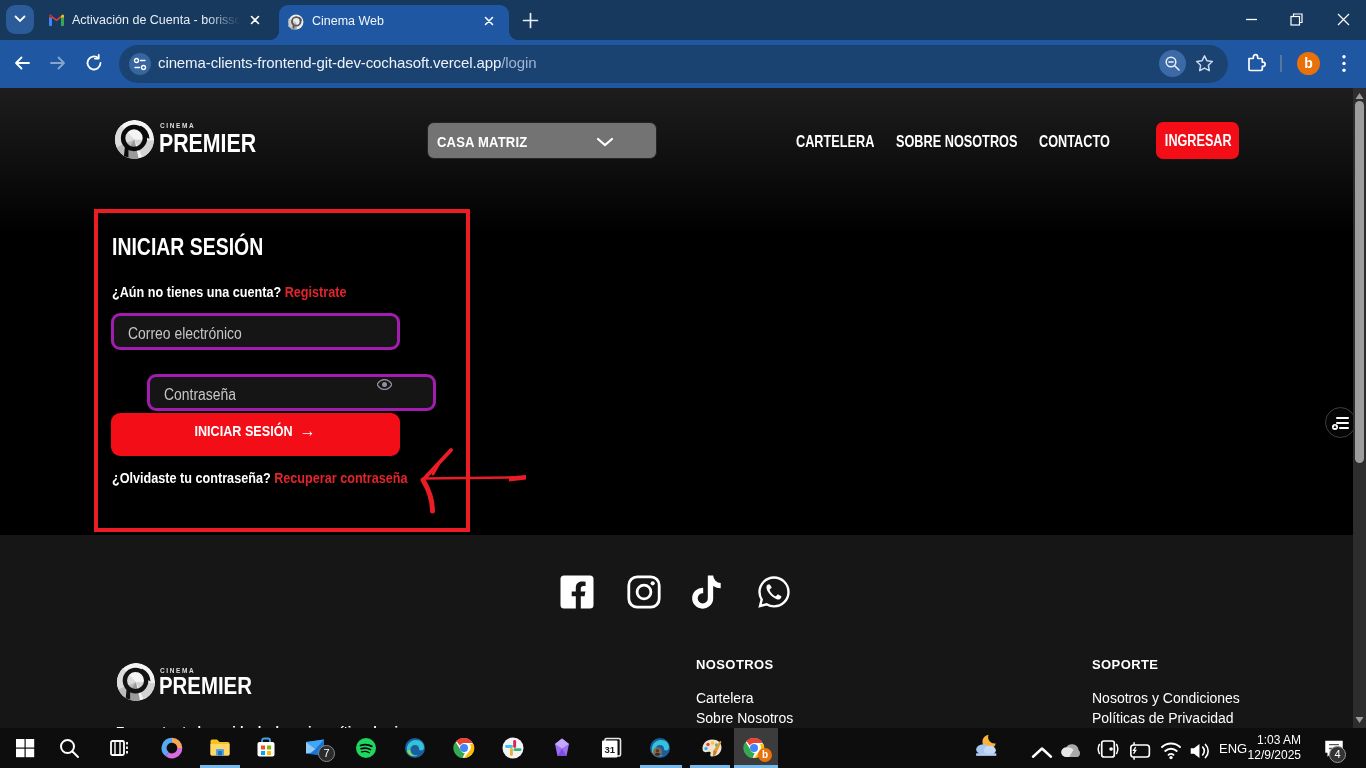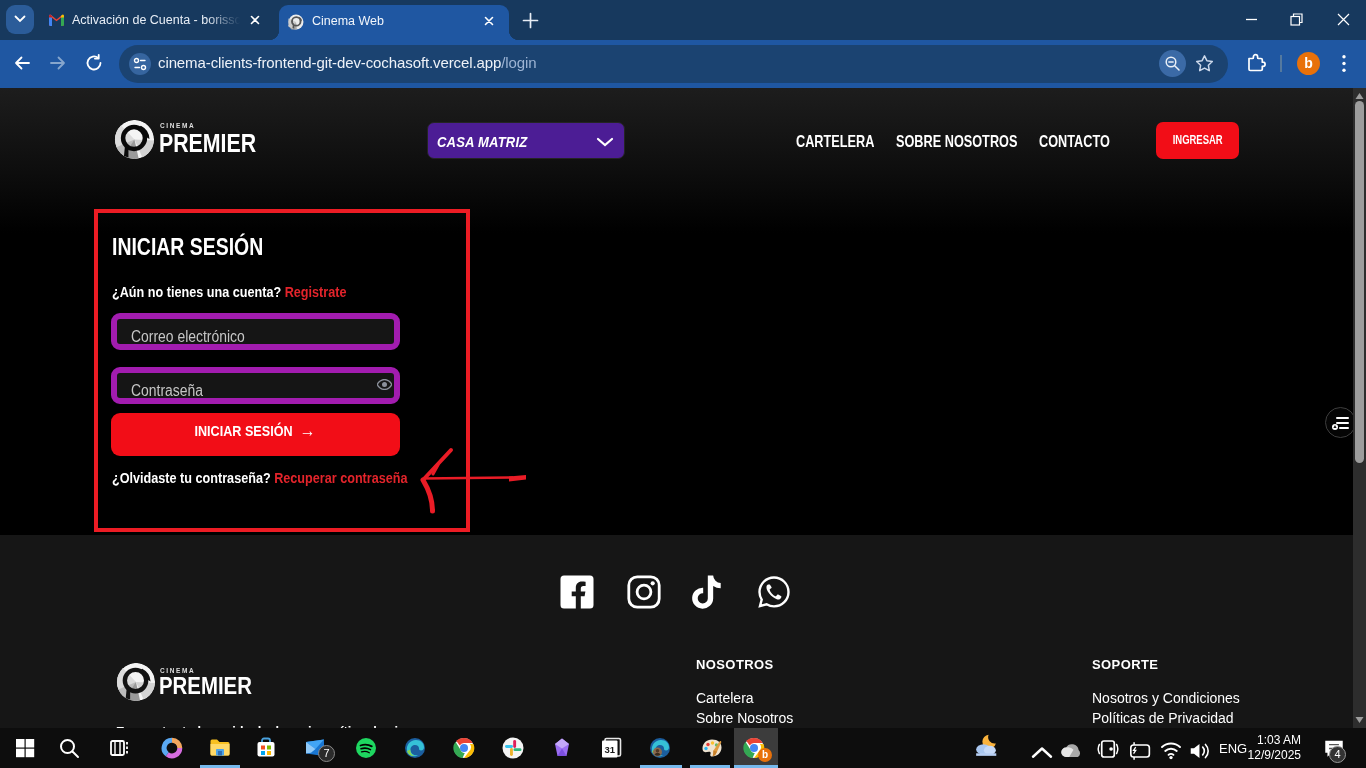--- a/index.html
+++ b/index.html
@@ -34,32 +34,32 @@
 #urltext .path { color:#9db4d4; }
 #zoomc { position:absolute; left:1159px; top:50px; width:27px; height:27px; border-radius:50%; background:#3b6aa6; }
 #profile { position:absolute; left:1297px; top:52px; width:23px; height:23px; border-radius:50%; background:#e8710a; color:#fff; font-size:14px; text-align:center; line-height:23px; font-weight:bold; }
 
 
 #page { position:absolute; left:0; top:88px; width:1353px; height:680px; background:#000; overflow:hidden; }
 #pghead { position:absolute; left:0; top:0; width:1353px; height:145px; background:linear-gradient(180deg,#1d1d1d 0%, #0e0e0e 55%, #000 100%); }
 .logo { position:absolute; }
 .logo .cinema { position:absolute; font-size:6.5px; letter-spacing:1.6px; font-weight:bold; color:#dedede; }
 .logo .premier { position:absolute; font-weight:bold; color:#fff; white-space:nowrap; }
-#dropdown { position:absolute; left:427px; top:34px; width:198px; height:37px; background:#4c1d95; border:1px solid #242424; border-radius:7px; color:#fff;font-style:italic; }
+#dropdown { position:absolute; left:427px; top:34px; width:230px; height:37px; background:#737373; border:1px solid #242424; border-radius:7px; color:#fff; }
 #dropdown .txt { position:absolute; left:9px; top:10px; font-size:15px; font-weight:bold; letter-spacing:0.2px; white-space:nowrap; }
 .navitem { position:absolute; top:43.5px; font-size:16.5px; font-weight:bold; color:#fff; white-space:nowrap; }
-#ingresar { position:absolute; left:1156px; top:34px; width:83px; height:37px; background:#f20d17; border-radius:7px; color:#fff; font-size:12px; font-weight:bold; text-align:center; line-height:37px; }
+#ingresar { position:absolute; left:1156px; top:34px; width:83px; height:37px; background:#f20d17; border-radius:7px; color:#fff; font-size:16px; font-weight:bold; text-align:center; line-height:37px; }
 
 
 #annot { position:absolute; left:94px; top:121px; width:376px; height:323px; border:4px solid #ec1c24; }
 #lform { position:absolute; left:111px; top:136px; width:290px; height:260px; }
 #lform h1 { font-size:24px; color:#fff; font-weight:bold; position:absolute; left:1px; top:9px; white-space:nowrap; }
 .qline { position:absolute; font-size:15.5px; font-weight:bold; color:#fff; white-space:nowrap; }
 .qline .red { color:#e3242b; }
-.inp { position:absolute; left:0; width:289px; height:37px; background:#151515; border:6px solid #a21caf; border-radius:9px; color:#c6c6c6; font-size:16px; line-height:35px; padding-left:14px; white-space:nowrap; }
+.inp { position:absolute; left:0; width:289px; height:37px; background:#151515; border:3px solid #a21caf; border-radius:9px; color:#c6c6c6; font-size:16px; line-height:35px; padding-left:14px; white-space:nowrap; }
 #loginbtn { position:absolute; left:0; top:189px; width:289px; height:43px; background:#f20d17; border-radius:9px; color:#fff; text-align:center; font-weight:bold; font-size:15px; line-height:35px; }
 
 
 #pgfoot { position:absolute; left:0; top:447px; width:1353px; height:233px; background:#161616; }
 .scol { position:absolute; top:122px; font-size:13px; font-weight:bold; color:#fff; letter-spacing:0.4px; }
 .slink { position:absolute; font-size:14px; color:#fff; white-space:nowrap; }
 
 
 #fwidget { position:absolute; left:1325px; top:319px; width:31px; height:31px; border-radius:50%; border:1px solid #3e3e3e; background:#050505; }
 
@@ -197,21 +197,21 @@
     <div class="navitem cx" style="left:796px; transform:scaleX(0.77);">CARTELERA</div>
     <div class="navitem cx" style="left:896px; transform:scaleX(0.77);">SOBRE NOSOTROS</div>
     <div class="navitem cx" style="left:1039px; transform:scaleX(0.77);">CONTACTO</div>
     <div id="ingresar"><span class="cx" style="transform:scaleX(0.79); transform-origin:center;">INGRESAR</span></div>
 
     <div id="annot"></div>
     <div id="lform">
       <h1 class="cx" style="transform:scaleX(0.81);">INICIAR SESIÓN</h1>
       <div class="qline cx" style="left:1px; top:59px; transform:scaleX(0.815);">¿Aún no tienes una cuenta? <span class="red">Registrate</span></div>
       <div class="inp" style="top:89px;"><span class="cx" style="transform:scaleX(0.87);">Correo electrónico</span></div>
-      <div class="inp" style="top:143px;"><span class="cx" style="transform:scaleX(0.87);">Contraseña</span></div>
+      <div class="inp" style="top:150px;margin-left:36px;"><span class="cx" style="transform:scaleX(0.87);">Contraseña</span></div>
       <svg style="position:absolute; left:266px; top:155px" width="15" height="11" viewBox="0 0 15 11">
           <path d="M7.5 0.5 C11.2 0.5 14 3.7 14.7 5.5 C14 7.3 11.2 10.5 7.5 10.5 C3.8 10.5 1 7.3 0.3 5.5 C1 3.7 3.8 0.5 7.5 0.5 Z" fill="none" stroke="#8b909b" stroke-width="1.3"></path>
           <circle cx="7.5" cy="5.5" r="2.5" fill="#8b909b"></circle>
         </svg>
       <div id="loginbtn"><span class="cx" style="transform:scaleX(0.84); transform-origin:center;">INICIAR SESIÓN&nbsp;&nbsp;<span style="font-size:19px; vertical-align:-1px;">→</span></span></div>
       <div class="qline cx" style="left:1px; top:245px; transform:scaleX(0.815);">¿Olvidaste tu contraseña? <span class="red">Recuperar contraseña</span></div>
     </div>
 
     <svg style="position:absolute; left:405px; top:355px" width="125" height="78" viewBox="0 0 125 78">
       <path d="M18 35.5 L108 34.5" stroke="#ea1c26" stroke-width="2.4" fill="none"></path>

